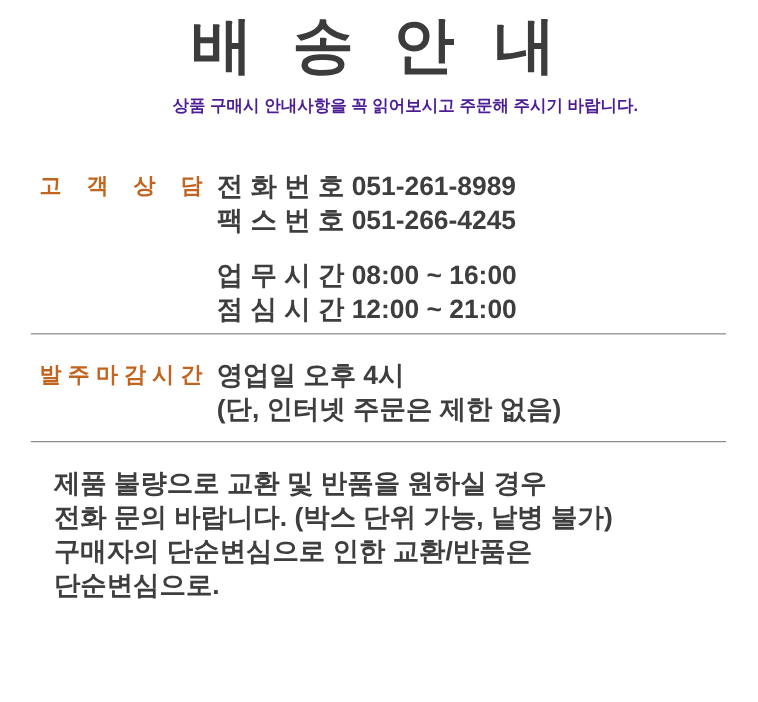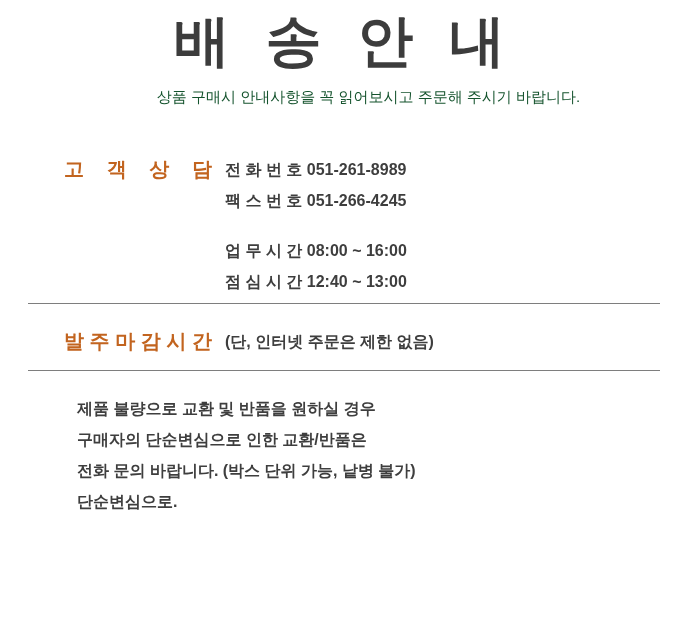--- a/index.html
+++ b/index.html
@@ -22,50 +22,49 @@
     line-height: 70px;
     letter-spacing: 0.18em;
     color: #3c3c3c;
     white-space: pre;
   }
 
   .subtitle {
     margin-top: 12px;
     text-align: center;
     font-size: 15px;
-    font-weight: normal;
+    font-weight: bold;
     line-height: 18px;
-    color: #14532d;
+    color: #4c1d95;
     margin-left: 48px;
   }
 
   .info-section {
     display: flex;
     align-items: flex-start;
     padding-left: 36px;
     padding-right: 20px;
-    margin-left: 28px;
   }
 
   .section-label {
     flex: 0 0 148px;
     width: 148px;
     color: #c2641f;
     font-size: 20px;
     font-weight: bold;
     line-height: 31px;
     text-align: justify;
     text-align-last: justify;
     white-space: normal;
   }
 
   .section-content {
     margin-left: 13px;
     color: #3e3e3e;
-    font-size: 16px;
+    font-size: 24px;
     font-weight: bold;
   }
 
   .line {
     line-height: 31px;
     white-space: pre-wrap;
   }
 
   .spacer { height: 19px; }
 
@@ -92,37 +91,38 @@
 
   <p class="subtitle">상품 구매시 안내사항을 꼭 읽어보시고 주문해 주시기 바랍니다.</p>
 
   <section class="info-section sec-1">
     <div class="section-label">고 객 상 담</div>
     <div class="section-content">
       <div class="line">전 화 번 호 051-261-8989</div>
       <div class="line">팩 스 번 호 051-266-4245</div>
       <div class="spacer"></div>
       <div class="line">업 무 시 간 08:00 ~ 16:00</div>
-      <div class="line">점 심 시 간 12:40 ~ 13:00</div>
+      <div class="line">점 심 시 간 12:00 ~ 21:00</div>
     </div>
   </section>
 
   <hr class="divider div-1">
 
   <section class="info-section sec-2">
     <div class="section-label">발 주 마 감 시 간</div>
     <div class="section-content">
+      <div class="line">영업일 오후 4시</div>
       <div class="line">(단, 인터넷 주문은 제한 없음)</div>
     </div>
   </section>
 
   <hr class="divider div-2">
 
   <section class="info-section sec-3">
     <div class="section-content">
       <div class="line">제품 불량으로 교환 및 반품을 원하실 경우</div>
+      <div class="line">전화 문의 바랍니다. (박스 단위 가능, 낱병 불가)</div>
       <div class="line">구매자의 단순변심으로 인한 교환/반품은</div>
-      <div class="line">전화 문의 바랍니다. (박스 단위 가능, 낱병 불가)</div>
       <div class="line">단순변심으로.</div>
     </div>
   </section>
 
 </div>
 
 </body></html>

